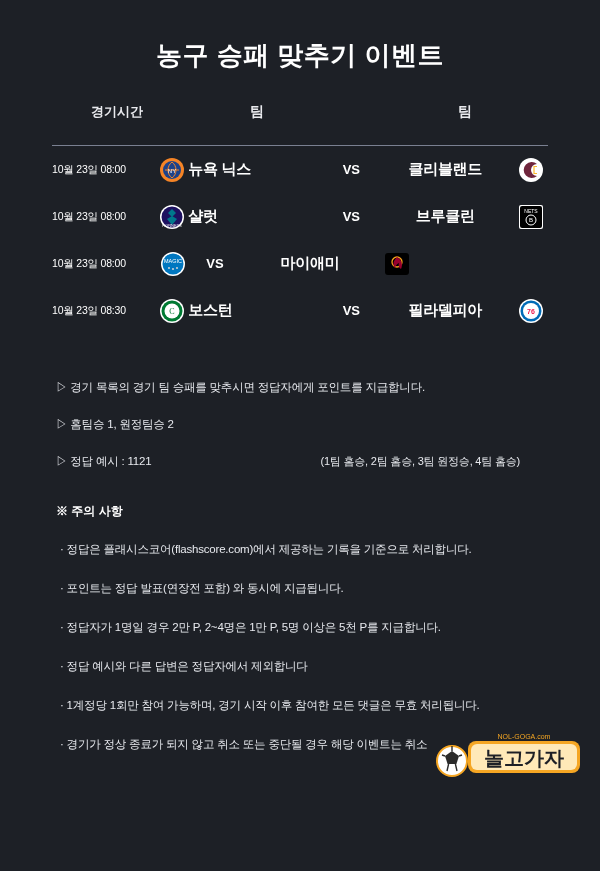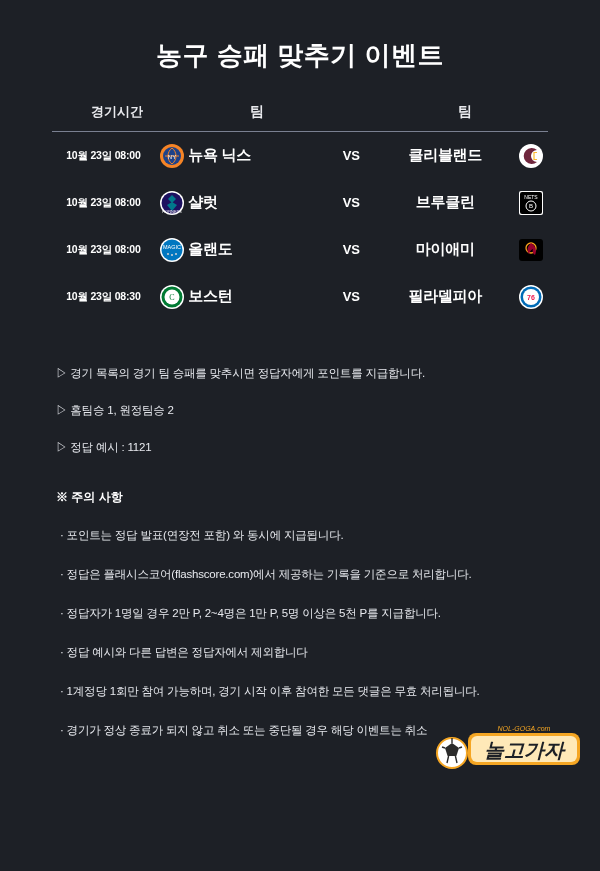--- a/index.html
+++ b/index.html
@@ -28,21 +28,21 @@
     letter-spacing: 0.5px;
     color: #ffffff;
     padding-top: 38px;
   }
   .table-wrap {
     margin: 30px 52px 0 52px;
   }
   .head-row {
     display: flex;
     align-items: center;
-    padding-bottom: 10px;
+    padding-bottom: 24px;
     border-bottom: 1px solid #7a8091;
   }
   .h-time {
     width: 130px;
     text-align: center;
     font-size: 13px;
     font-weight: bold;
     color: #e9eaee;
   }
   .h-team1 {
@@ -62,23 +62,23 @@
     font-weight: bold;
     color: #e9eaee;
   }
   .game-row {
     display: flex;
     align-items: center;
     height: 47px;
   }
   .c-time {
     width: 104px;
-    text-align: center;
+    text-align: left;
     font-size: 10.5px;
-    font-weight: bold;
+    font-weight: normal;
     color: #ffffff;
     letter-spacing: -0.2px;
   }
   .logo {
     width: 34px;
     display: flex;
     align-items: center;
     justify-content: center;
   }
   .logo svg { display: block; }
@@ -132,24 +132,23 @@
   }
   .caution-item {
     font-size: 11.5px;
     color: #e7e9ee;
     margin-bottom: 24px;
     letter-spacing: -0.2px;
   }
   .watermark {
     position: absolute;
     right: 10px;
-    bottom: 16px;
+    bottom: 8px;
     width: 160px;
     height: 56px;
-    font-style: italic;
   }
 </style>
 </head>
 <body>
 
 <div class="page">
 
   <div class="title">농구 승패 맞추기 이벤트</div>
 
   <div class="table-wrap">
@@ -213,21 +212,20 @@
       <div class="logo">
         <svg width="26" height="26" viewBox="0 0 26 26">
           <circle cx="13" cy="13" r="12" fill="#ffffff"></circle>
           <circle cx="13" cy="13" r="10.5" fill="#0077c0"></circle>
           <text x="13" y="12" font-size="5.5" fill="#ffffff" text-anchor="middle" font-family="Liberation Sans, sans-serif">MAGIC</text>
           <circle cx="9" cy="17" r="1.1" fill="#c4ced4"></circle>
           <circle cx="13" cy="18" r="1.1" fill="#c4ced4"></circle>
           <circle cx="17" cy="17" r="1.1" fill="#c4ced4"></circle>
         </svg>
       </div>
-      <div class="c-team1">올랜도</div>
       <div class="c-vs">VS</div>
       <div class="c-team2">마이애미</div>
       <div class="logo">
         <svg width="26" height="26" viewBox="0 0 26 26">
           <rect x="1" y="2" width="24" height="22" rx="3" fill="#000000"></rect>
           <circle cx="13" cy="11" r="5" fill="none" stroke="#f9a01b" stroke-width="1.3"></circle>
           <path d="M13 6 c-3 3 -5 7 -2 11 c1 -3 2 -4 4 -5 c-1 3 0 5 2 6 c2 -4 1 -9 -4 -12 z" fill="#98002e"></path>
         </svg>
       </div>
     </div>
@@ -261,28 +259,29 @@
     <div class="note-line">
       <span>▷ 경기 목록의 경기 팀 승패를 맞추시면 정답자에게 포인트를 지급합니다.</span>
       <span class="right"></span>
     </div>
     <div class="note-line">
       <span>▷ 홈팀승 1, 원정팀승 2</span>
       <span class="right"></span>
     </div>
     <div class="note-line">
       <span>▷ 정답 예시 : 1121</span>
+      <span class="right">(1팀 홈승, 2팀 홈승, 3팀 원정승, 4팀 홈승)</span>
     </div>
   </div>
 
   <div class="caution-title">※ 주의 사항</div>
 
   <div class="caution-list">
+    <div class="caution-item">· 정답은 플래시스코어(flashscore.com)에서 제공하는 기록을 기준으로 처리합니다.</div>
     <div class="caution-item">· 포인트는 정답 발표(연장전 포함) 와 동시에 지급됩니다.</div>
-    <div class="caution-item">· 정답은 플래시스코어(flashscore.com)에서 제공하는 기록을 기준으로 처리합니다.</div>
     <div class="caution-item">· 정답자가 1명일 경우 2만 P, 2~4명은 1만 P, 5명 이상은 5천 P를 지급합니다.</div>
     <div class="caution-item">· 정답 예시와 다른 답변은 정답자에서 제외합니다</div>
     <div class="caution-item">· 1계정당 1회만 참여 가능하며, 경기 시작 이후 참여한 모든 댓글은 무효 처리됩니다.</div>
     <div class="caution-item">· 경기가 정상 종료가 되지 않고 취소 또는 중단될 경우 해당 이벤트는 취소</div>
   </div>
 
   <div class="watermark">
     <svg width="160" height="56" viewBox="0 0 160 56">
       <circle cx="22" cy="34" r="15" fill="#ffffff" stroke="#f5a623" stroke-width="2"></circle>
       <path d="M22 24 l7 5 l-2.6 8 h-8.8 L15 29 z" fill="#2b2b2b"></path>

